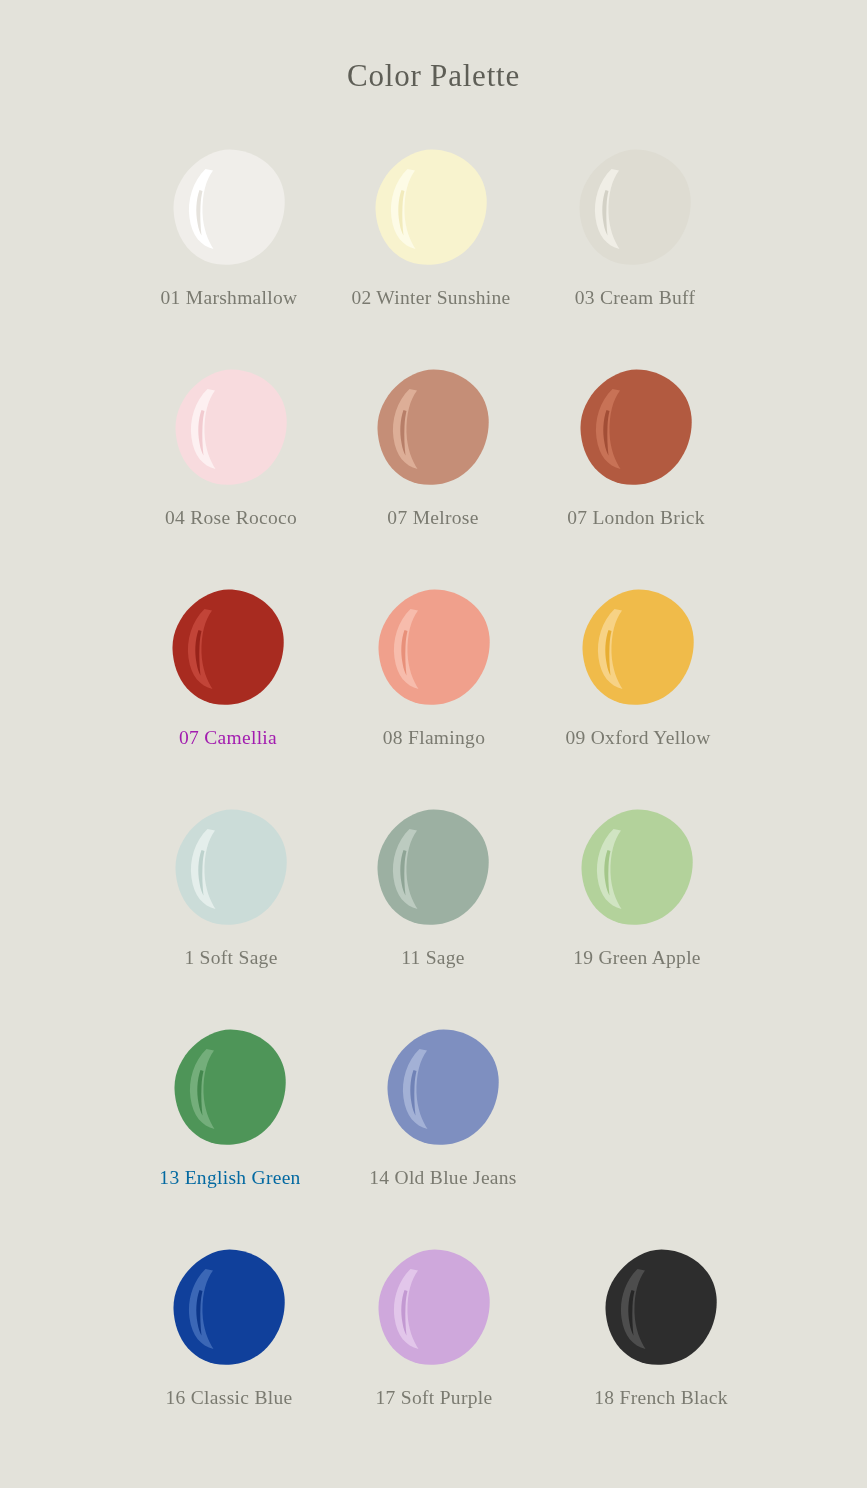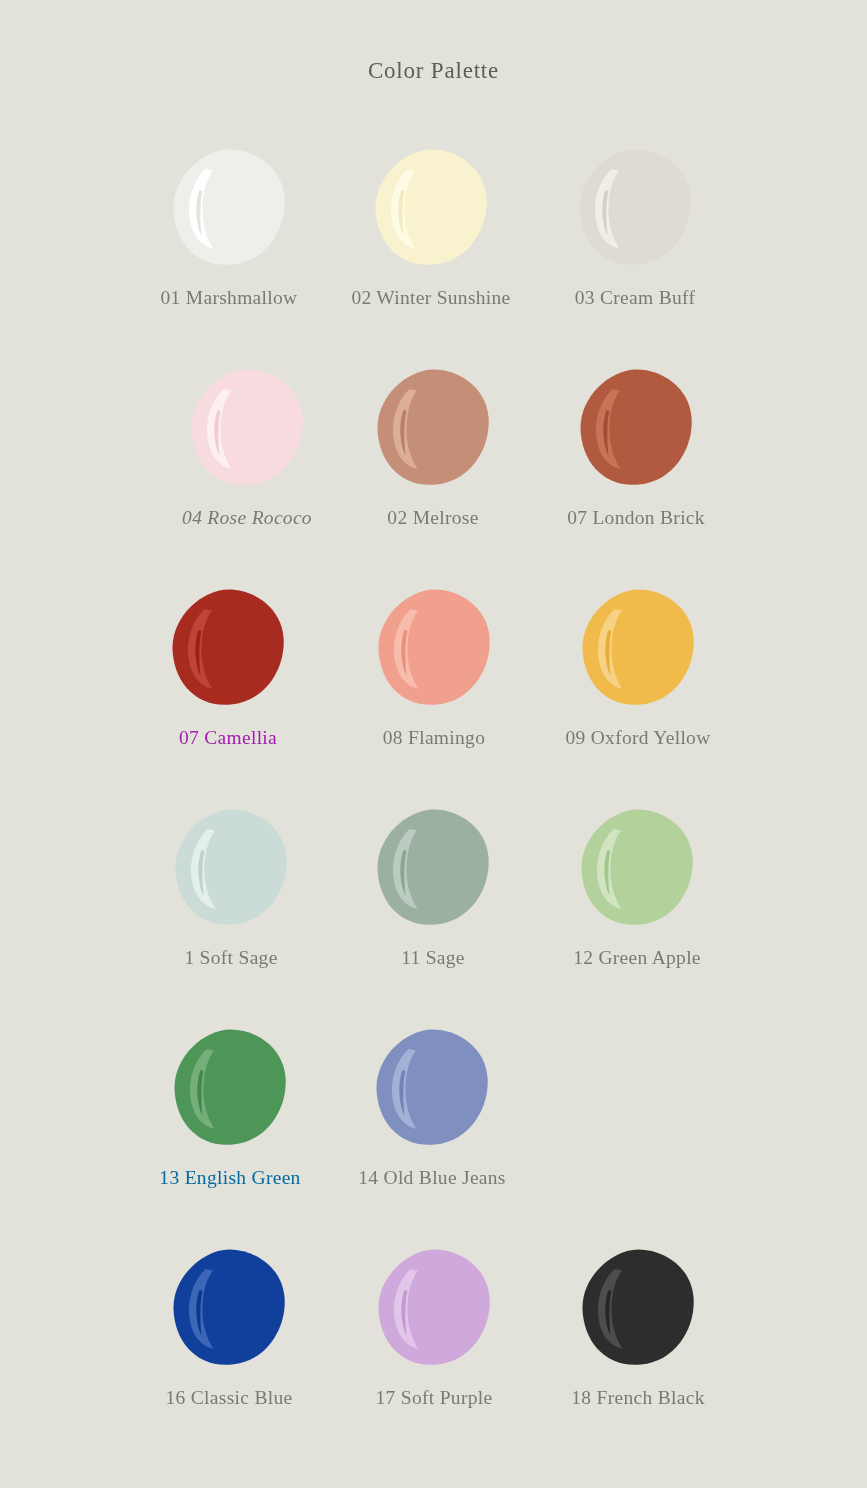--- a/index.html
+++ b/index.html
@@ -22,21 +22,21 @@
     background: #E3E2DA;
   }
 
   #page-title {
     position: absolute;
     top: 58px;
     left: 0;
     width: 867px;
     text-align: center;
     font-family: "Liberation Serif", "DejaVu Serif", serif;
-    font-size: 23px;
+    font-size: 31px;
     font-weight: 400;
     letter-spacing: 0.8px;
     color: #5E5E56;
   }
 
   #swatch-grid {
     position: absolute;
     top: 148px;
     left: 0;
     width: 867px;
@@ -81,39 +81,39 @@
 
   
   .col-0 { left: 115px; }
   .col-1 { left: 318px; }
   .col-2 { left: 522px; }
 
   .row-0 .col-0 { left: 114px; }
   .row-0 .col-1 { left: 316px; }
   .row-0 .col-2 { left: 520px; }
 
-  .row-1 .col-0 { left: 132px; font-style: italic; }
+  .row-1 .col-0 { left: 116px; }
   .row-1 .col-1 { left: 318px; }
   .row-1 .col-2 { left: 521px; }
 
   .row-2 .col-0 { left: 113px; }
   .row-2 .col-1 { left: 319px; }
   .row-2 .col-2 { left: 523px; }
 
   .row-3 .col-0 { left: 116px; }
   .row-3 .col-1 { left: 318px; }
   .row-3 .col-2 { left: 522px; }
 
   .row-4 .col-0 { left: 115px; }
-  .row-4 .col-1 { left: 317px; }
+  .row-4 .col-1 { left: 328px; }
   .row-4 .col-2 { left: 522px; }
 
   .row-5 .col-0 { left: 114px; }
   .row-5 .col-1 { left: 319px; }
-  .row-5 .col-2 { left: 523px; }
+  .row-5 .col-2 { left: 546px; }
 </style>
 </head>
 <body style="background: rgb(227, 226, 218);">
 
 <div id="page" style="background: rgb(227, 226, 218);">
 
   <div id="page-title" style="color: rgb(94, 94, 86);">Color Palette</div>
 
   <div id="swatch-grid">
       <div class="palette-row row-0">
@@ -160,21 +160,21 @@
           <div class="swatch-label" style="color: rgb(122, 122, 112);">04 Rose Rococo</div>
         </div>
         <div class="swatch-cell col-1">
           <div class="swatch-blob-wrap">
             <svg class="swatch-blob" viewBox="0 0 115 118">
               <path d="M57.5 1.5 C 84 1.5 110 20 112.5 49 C 115 78 96 113 60 116.5 C 24 120 2.5 93 1.5 61 C 0.5 29 31 1.5 57.5 1.5 Z" fill="#C58E77"></path>
               <path d="M33.5 21 C 21 33 15 52 17.5 70 C 20 88 29 98 41.5 101 C 36 93 31 80 30.5 65 C 30 46 34 32 41 22.5 Z" fill="#DDAE97"></path>
               <path d="M27.5 42 C 24 52 23.5 64 25.5 75 C 26.5 81 28 85 29.5 87.5 C 28.5 79 28 68 28.5 58 C 28.8 52 29.5 47 30.5 43 Z" fill="#B77E68"></path>
             </svg>
           </div>
-          <div class="swatch-label" style="color: rgb(122, 122, 112);">02 Melrose</div>
+          <div class="swatch-label" style="color: rgb(122, 122, 112);">07 Melrose</div>
         </div>
         <div class="swatch-cell col-2">
           <div class="swatch-blob-wrap">
             <svg class="swatch-blob" viewBox="0 0 115 118">
               <path d="M57.5 1.5 C 84 1.5 110 20 112.5 49 C 115 78 96 113 60 116.5 C 24 120 2.5 93 1.5 61 C 0.5 29 31 1.5 57.5 1.5 Z" fill="#B25A40"></path>
               <path d="M33.5 21 C 21 33 15 52 17.5 70 C 20 88 29 98 41.5 101 C 36 93 31 80 30.5 65 C 30 46 34 32 41 22.5 Z" fill="#C87256"></path>
               <path d="M27.5 42 C 24 52 23.5 64 25.5 75 C 26.5 81 28 85 29.5 87.5 C 28.5 79 28 68 28.5 58 C 28.8 52 29.5 47 30.5 43 Z" fill="#A24E36"></path>
             </svg>
           </div>
           <div class="swatch-label" style="color: rgb(122, 122, 112);">07 London Brick</div>
@@ -234,21 +234,21 @@
           <div class="swatch-label" style="color: rgb(122, 122, 112);">11 Sage</div>
         </div>
         <div class="swatch-cell col-2">
           <div class="swatch-blob-wrap">
             <svg class="swatch-blob" viewBox="0 0 115 118">
               <path d="M57.5 1.5 C 84 1.5 110 20 112.5 49 C 115 78 96 113 60 116.5 C 24 120 2.5 93 1.5 61 C 0.5 29 31 1.5 57.5 1.5 Z" fill="#B3D29B"></path>
               <path d="M33.5 21 C 21 33 15 52 17.5 70 C 20 88 29 98 41.5 101 C 36 93 31 80 30.5 65 C 30 46 34 32 41 22.5 Z" fill="#D0E4C2"></path>
               <path d="M27.5 42 C 24 52 23.5 64 25.5 75 C 26.5 81 28 85 29.5 87.5 C 28.5 79 28 68 28.5 58 C 28.8 52 29.5 47 30.5 43 Z" fill="#A4C78A"></path>
             </svg>
           </div>
-          <div class="swatch-label" style="color: rgb(122, 122, 112);">12 Green Apple</div>
+          <div class="swatch-label" style="color: rgb(122, 122, 112);">19 Green Apple</div>
         </div>
       </div>
       <div class="palette-row row-4">
         <div class="swatch-cell col-0">
           <div class="swatch-blob-wrap">
             <svg class="swatch-blob" viewBox="0 0 115 118">
               <path d="M57.5 1.5 C 84 1.5 110 20 112.5 49 C 115 78 96 113 60 116.5 C 24 120 2.5 93 1.5 61 C 0.5 29 31 1.5 57.5 1.5 Z" fill="#4E9558"></path>
               <path d="M33.5 21 C 21 33 15 52 17.5 70 C 20 88 29 98 41.5 101 C 36 93 31 80 30.5 65 C 30 46 34 32 41 22.5 Z" fill="#74AE7B"></path>
               <path d="M27.5 42 C 24 52 23.5 64 25.5 75 C 26.5 81 28 85 29.5 87.5 C 28.5 79 28 68 28.5 58 C 28.8 52 29.5 47 30.5 43 Z" fill="#43874D"></path>
             </svg>

